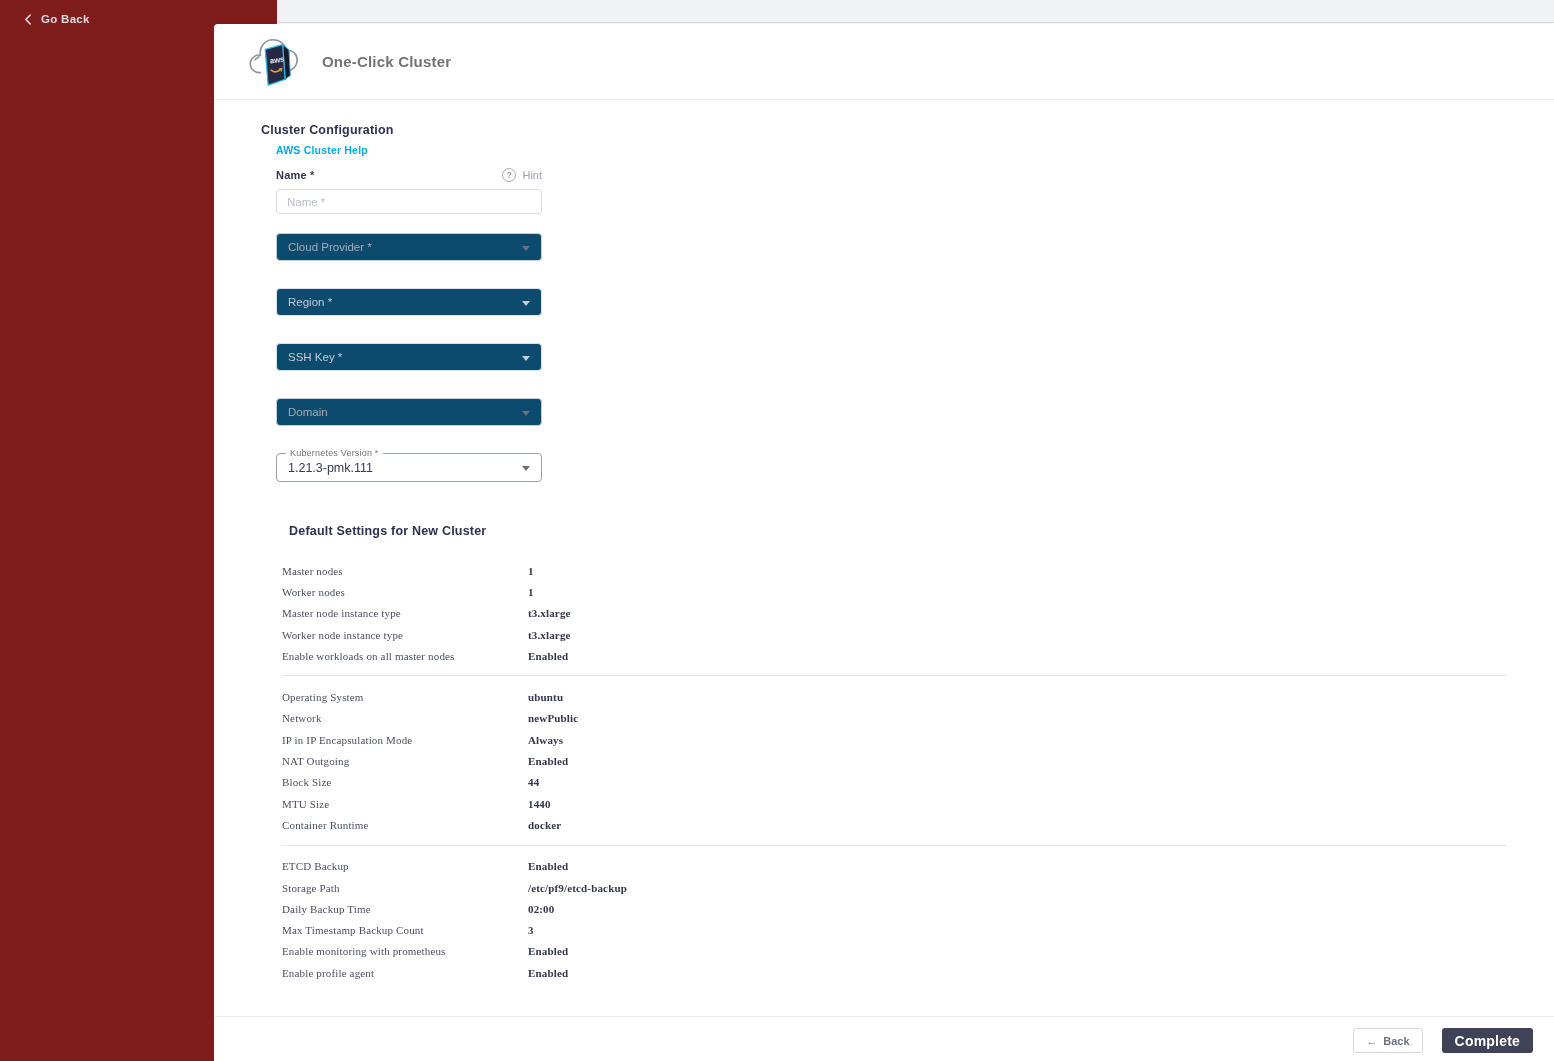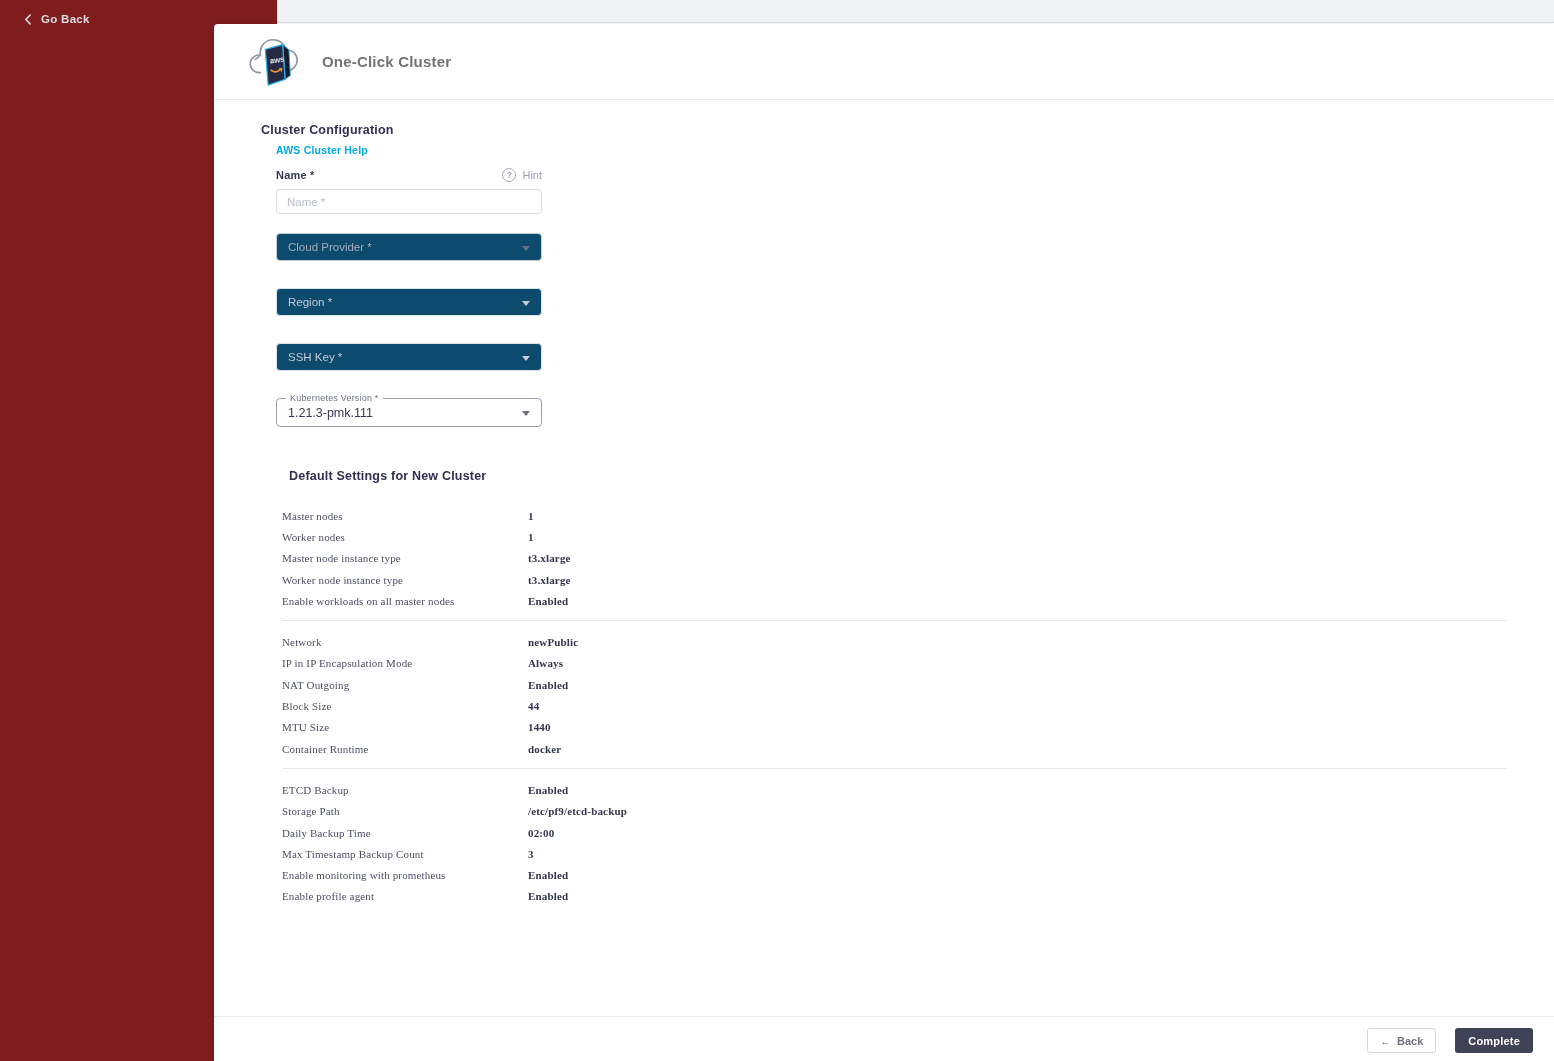--- a/index.html
+++ b/index.html
@@ -131,21 +131,21 @@
   .btn-back {
     height:25px; padding:0 12px;
     border:1px solid #d4d8de; border-radius:3px; background:#fff;
     color:#6e7381; font-size:11px; font-weight:600;
     display:flex; align-items:center; gap:6px; cursor:pointer;
     font-family:"Liberation Sans", sans-serif;
   }
   .btn-complete {
     height:25px; padding:0 13px;
     border:none; border-radius:3px; background:#404357;
-    color:#ffffff; font-size:11px; font-weight:700; letter-spacing:.2px;
+    color:#ffffff; font-size:14px; font-weight:700; letter-spacing:.2px;
     display:flex; align-items:center; cursor:pointer;
     font-family:"Liberation Sans", sans-serif;
   }
 </style>
 </head>
 <body>
 
 <div class="topbar"></div>
 
 <div class="sidebar">
@@ -196,20 +196,24 @@
             <span class="caret"></span>
           </div>
           <div class="select disabled">
             <span class="ph">Region *</span>
             <span class="caret"></span>
           </div>
           <div class="select disabled">
             <span class="ph">SSH Key *</span>
             <span class="caret"></span>
           </div>
+          <div class="select enabled">
+            <span class="ph">Domain</span>
+            <span class="caret"></span>
+          </div>
         </div>
 
       <div class="k8s-select">
         <span class="k8s-label">Kubernetes Version *</span>
         <span>1.21.3-pmk.111</span>
         <span class="caret"></span>
       </div>
 
     </div>
 
@@ -230,20 +234,24 @@
         </div>
         <div class="settings-row">
           <span class="label">Worker node instance type</span>
           <span class="value">t3.xlarge</span>
         </div>
         <div class="settings-row">
           <span class="label">Enable workloads on all master nodes</span>
           <span class="value">Enabled</span>
         </div>
         <hr class="settings-divider">
+        <div class="settings-row">
+          <span class="label">Operating System</span>
+          <span class="value">ubuntu</span>
+        </div>
         <div class="settings-row">
           <span class="label">Network</span>
           <span class="value">newPublic</span>
         </div>
         <div class="settings-row">
           <span class="label">IP in IP Encapsulation Mode</span>
           <span class="value">Always</span>
         </div>
         <div class="settings-row">
           <span class="label">NAT Outgoing</span>

